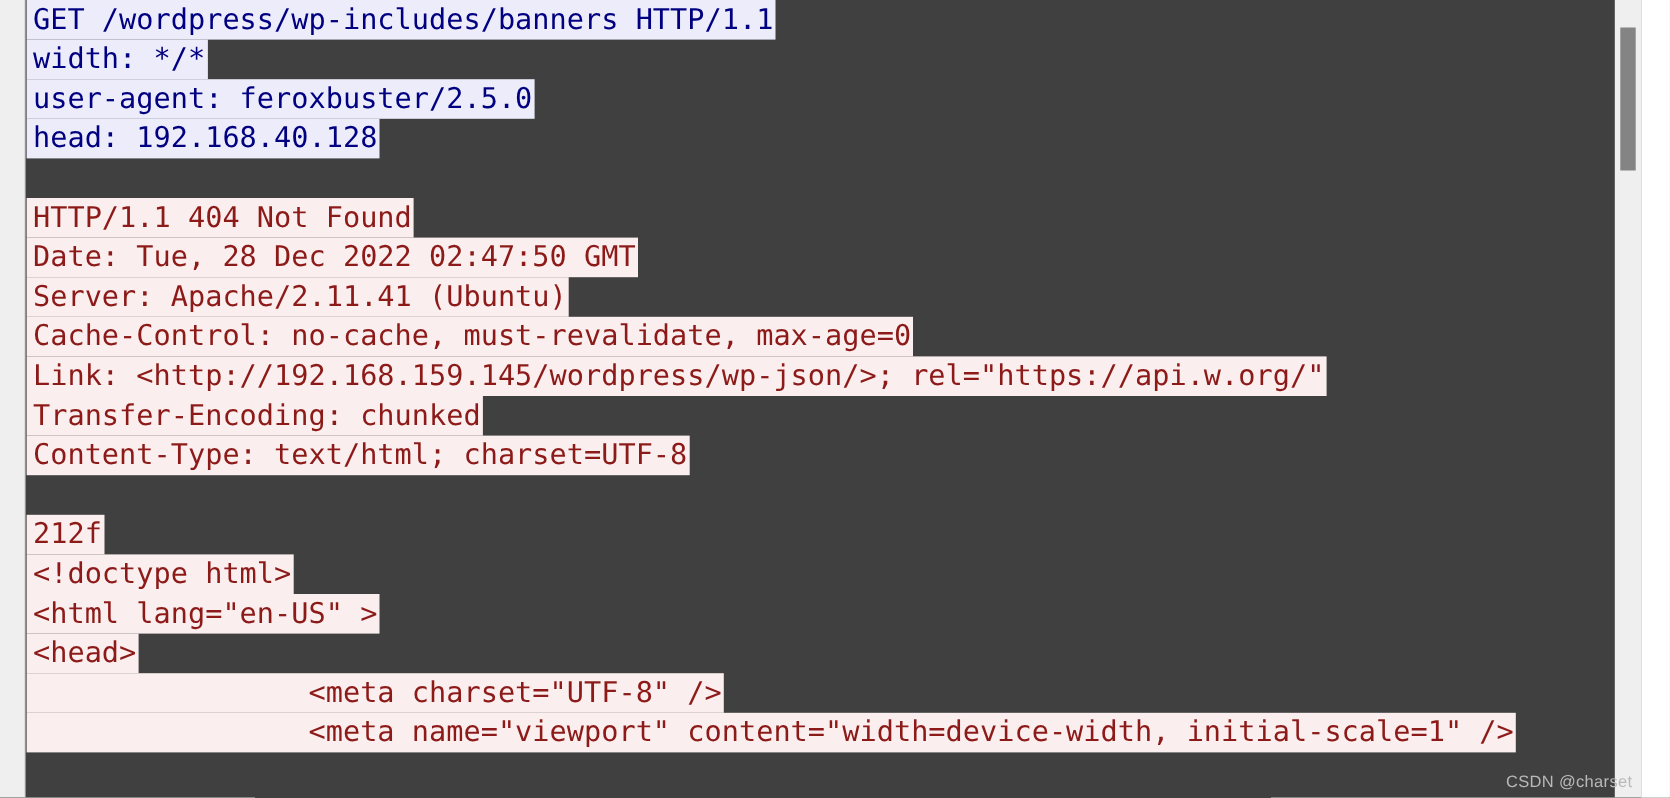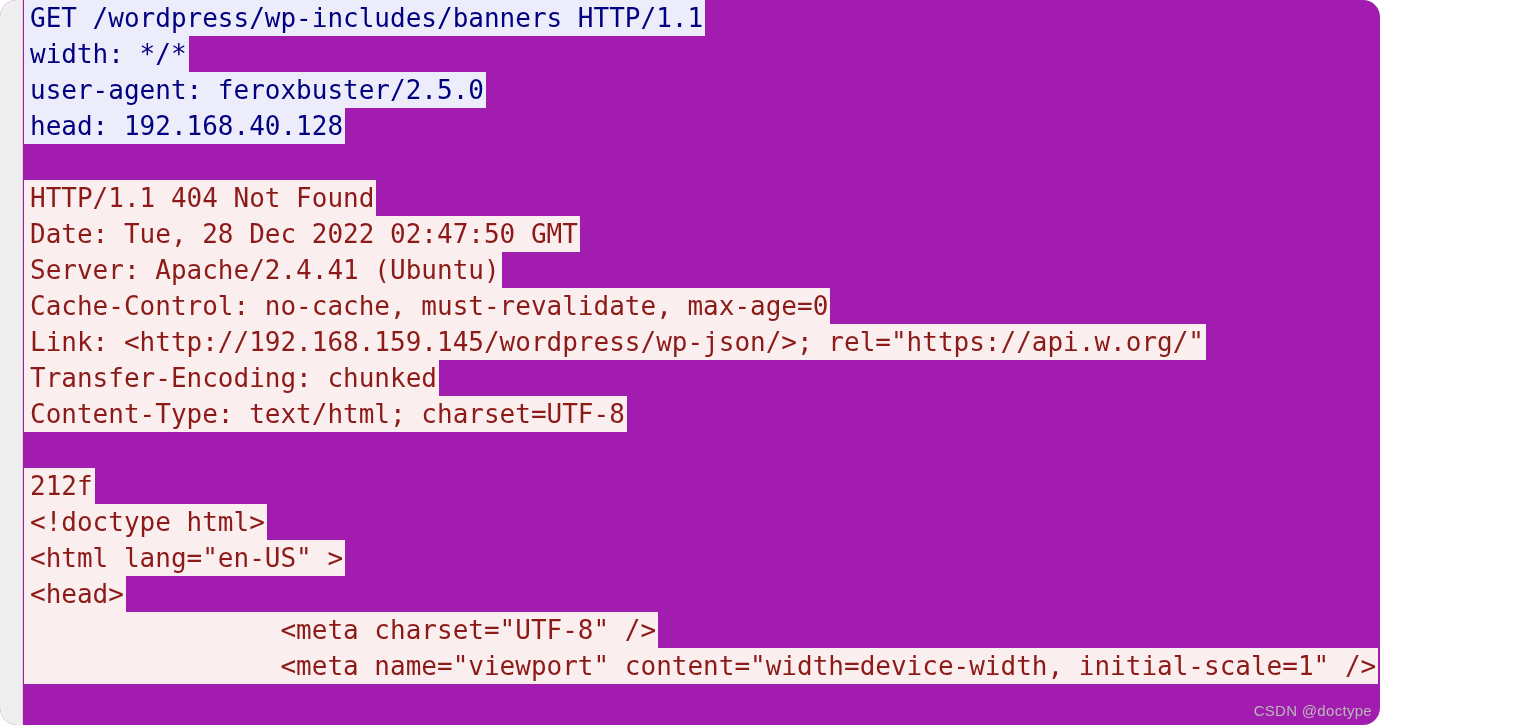--- a/index.html
+++ b/index.html
@@ -9,26 +9,25 @@
   }
   body {
     width: 1518px;
     height: 725px;
     overflow: hidden;
     font-family: "DejaVu Sans Mono", "Liberation Mono", monospace;
   }
 
   #viewer {
     position: relative;
-    width: 1380px;
+    width: 1492px;
     height: 725px;
-    background: #a21caf;
+    background: #404040;
     box-sizing: border-box;
     overflow: hidden;
-    border-radius: 17px;
   }
 
   
   #gutter {
     position: absolute;
     left: 0;
     top: 0;
     width: 22px;
     height: 725px;
     background: #efefef;
@@ -127,21 +126,21 @@
       <div class="line req"><span class="txt">width: */*</span></div>
       <div class="line req"><span class="txt">user-agent: feroxbuster/2.5.0</span></div>
       <div class="line req"><span class="txt">head: 192.168.40.128</span></div>
     </div>
 
     <div class="line blank"><span class="txt"></span></div>
 
     <div>
       <div class="line res"><span class="txt">HTTP/1.1 404 Not Found</span></div>
       <div class="line res"><span class="txt">Date: Tue, 28 Dec 2022 02:47:50 GMT</span></div>
-      <div class="line res"><span class="txt">Server: Apache/2.4.41 (Ubuntu)</span></div>
+      <div class="line res"><span class="txt">Server: Apache/2.11.41 (Ubuntu)</span></div>
       <div class="line res"><span class="txt">Cache-Control: no-cache, must-revalidate, max-age=0</span></div>
       <div class="line res"><span class="txt">Link: &lt;http://192.168.159.145/wordpress/wp-json/&gt;; rel="https://api.w.org/"</span></div>
       <div class="line res"><span class="txt">Transfer-Encoding: chunked</span></div>
       <div class="line res"><span class="txt">Content-Type: text/html; charset=UTF-8</span></div>
     </div>
 
     <div class="line blank"><span class="txt"></span></div>
 
     <div>
       <div class="line res"><span class="txt">212f</span></div>
@@ -151,15 +150,15 @@
       <div class="line res"><span class="txt">                &lt;meta charset="UTF-8" /&gt;</span></div>
       <div class="line res"><span class="txt">                &lt;meta name="viewport" content="width=device-width, initial-scale=1" /&gt;</span></div>
     </div>
 
   </div>
 
   <div id="scroll-track"></div>
   <div id="scroll-thumb"></div>
   <div id="right-pad"></div>
 
-  <div id="watermark">CSDN @doctype</div>
+  <div id="watermark">CSDN @charset</div>
 
 </div>
 
 </body></html>

